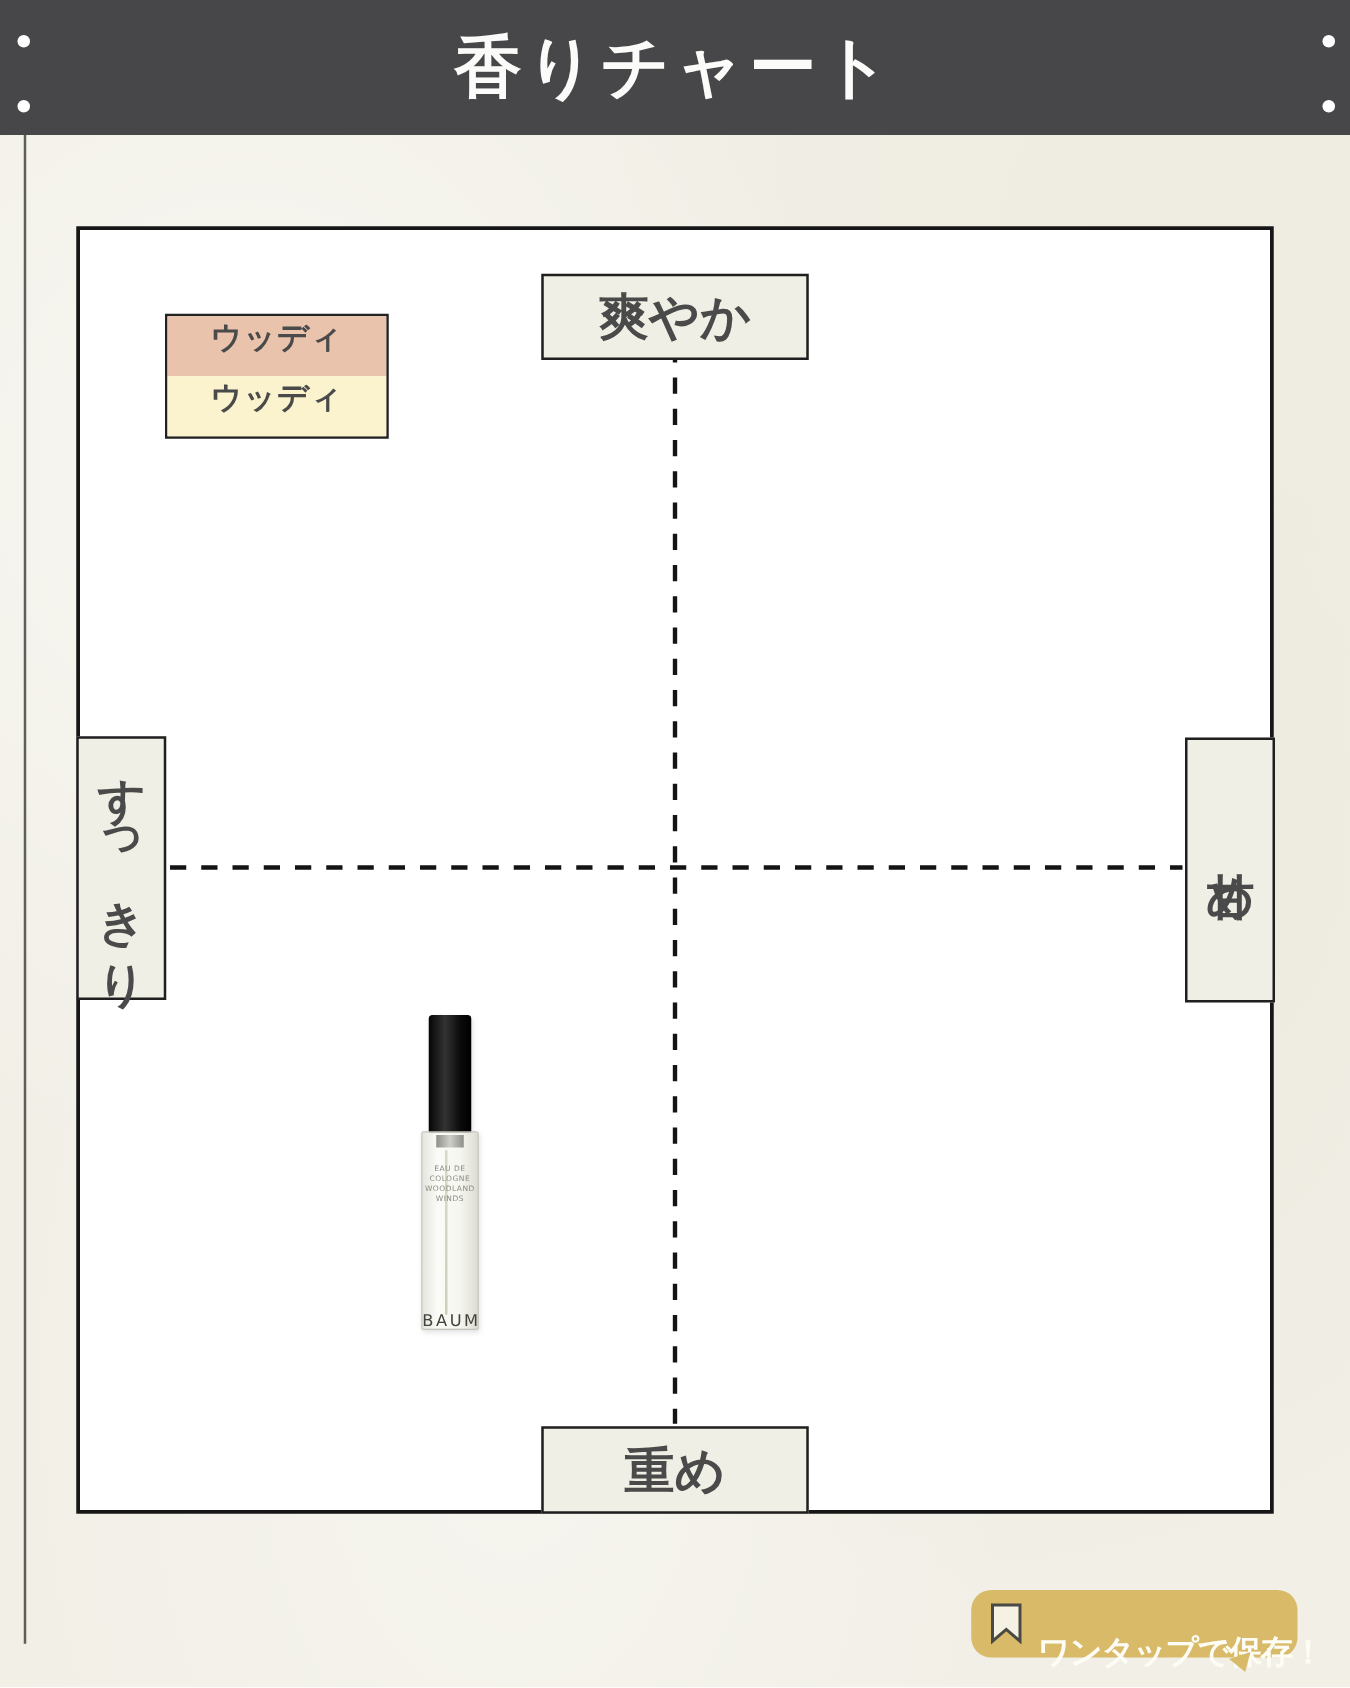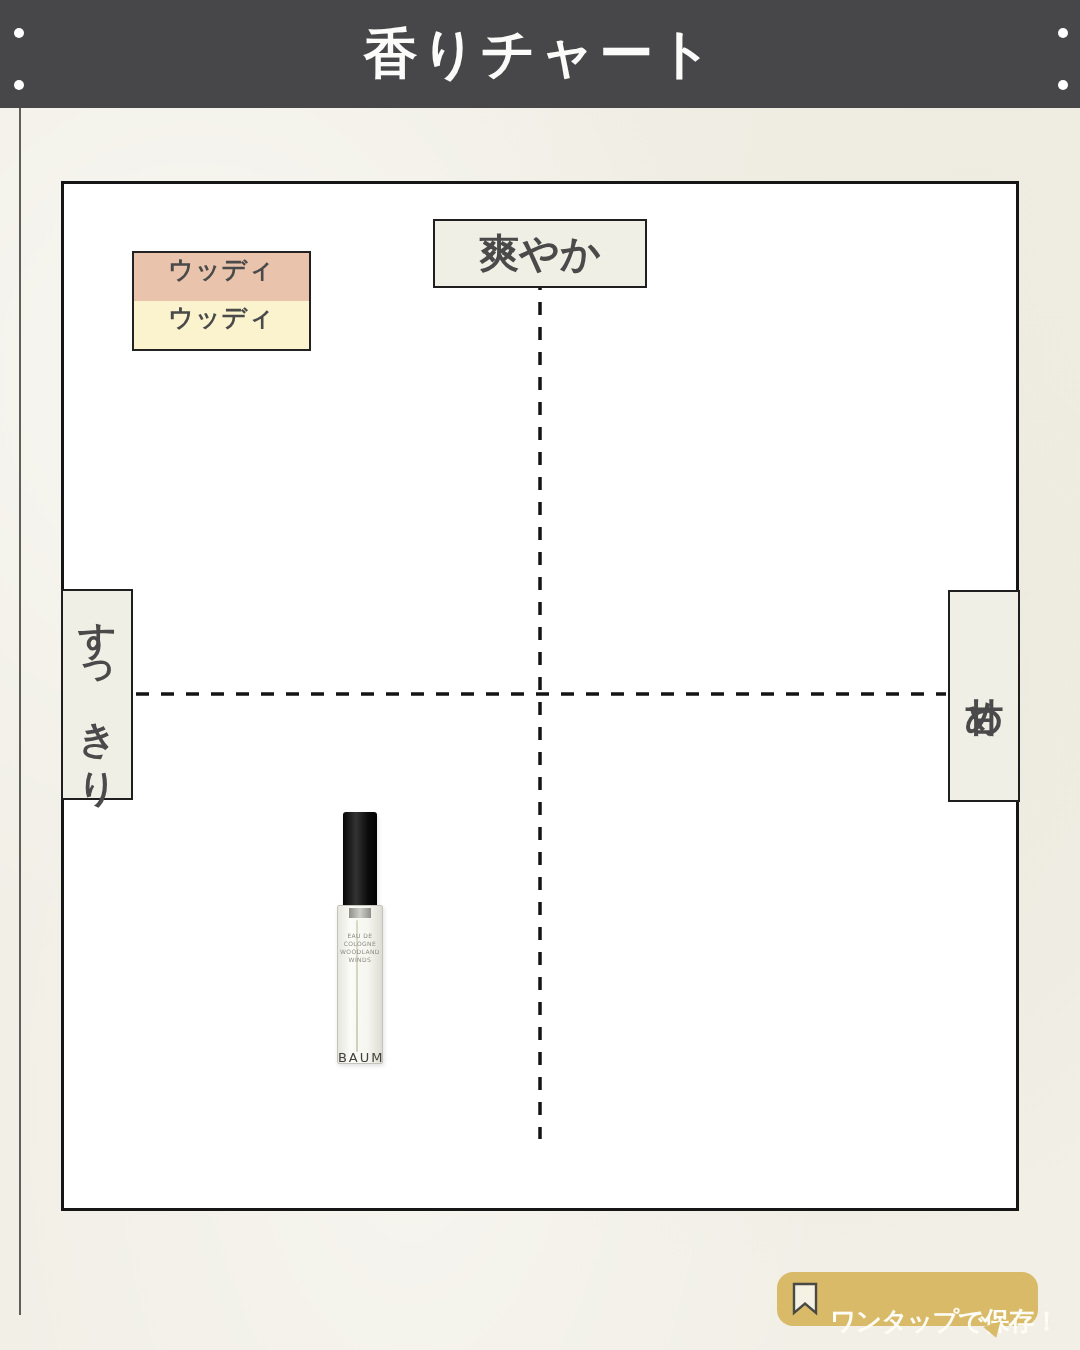--- a/index.html
+++ b/index.html
@@ -125,20 +125,23 @@
   <section class="chart-box"></section>
 
   <svg class="cross-svg" viewBox="0 0 1080 1350">
     <line x1="540" y1="252" x2="540" y2="1139" stroke-width="3.5" stroke-dasharray="13 12" stroke="#141414"></line>
     <line x1="136" y1="694" x2="946" y2="694" stroke-width="3.5" stroke-dasharray="13 12" stroke="#141414"></line>
   </svg>
 
   <div class="axis-box axis-top">
     <span>爽やか</span>
   </div>
+  <div class="axis-box axis-bottom">
+    <span>重め</span>
+  </div>
   <div class="axis-box axis-left">
     <span>すっきり</span>
   </div>
   <div class="axis-box axis-right">
     <span>甘め</span>
   </div>
 
   <div class="legend">
     <div class="legend-row" style="background-color: rgb(233, 195, 171);">
       <span>ウッディ</span>

